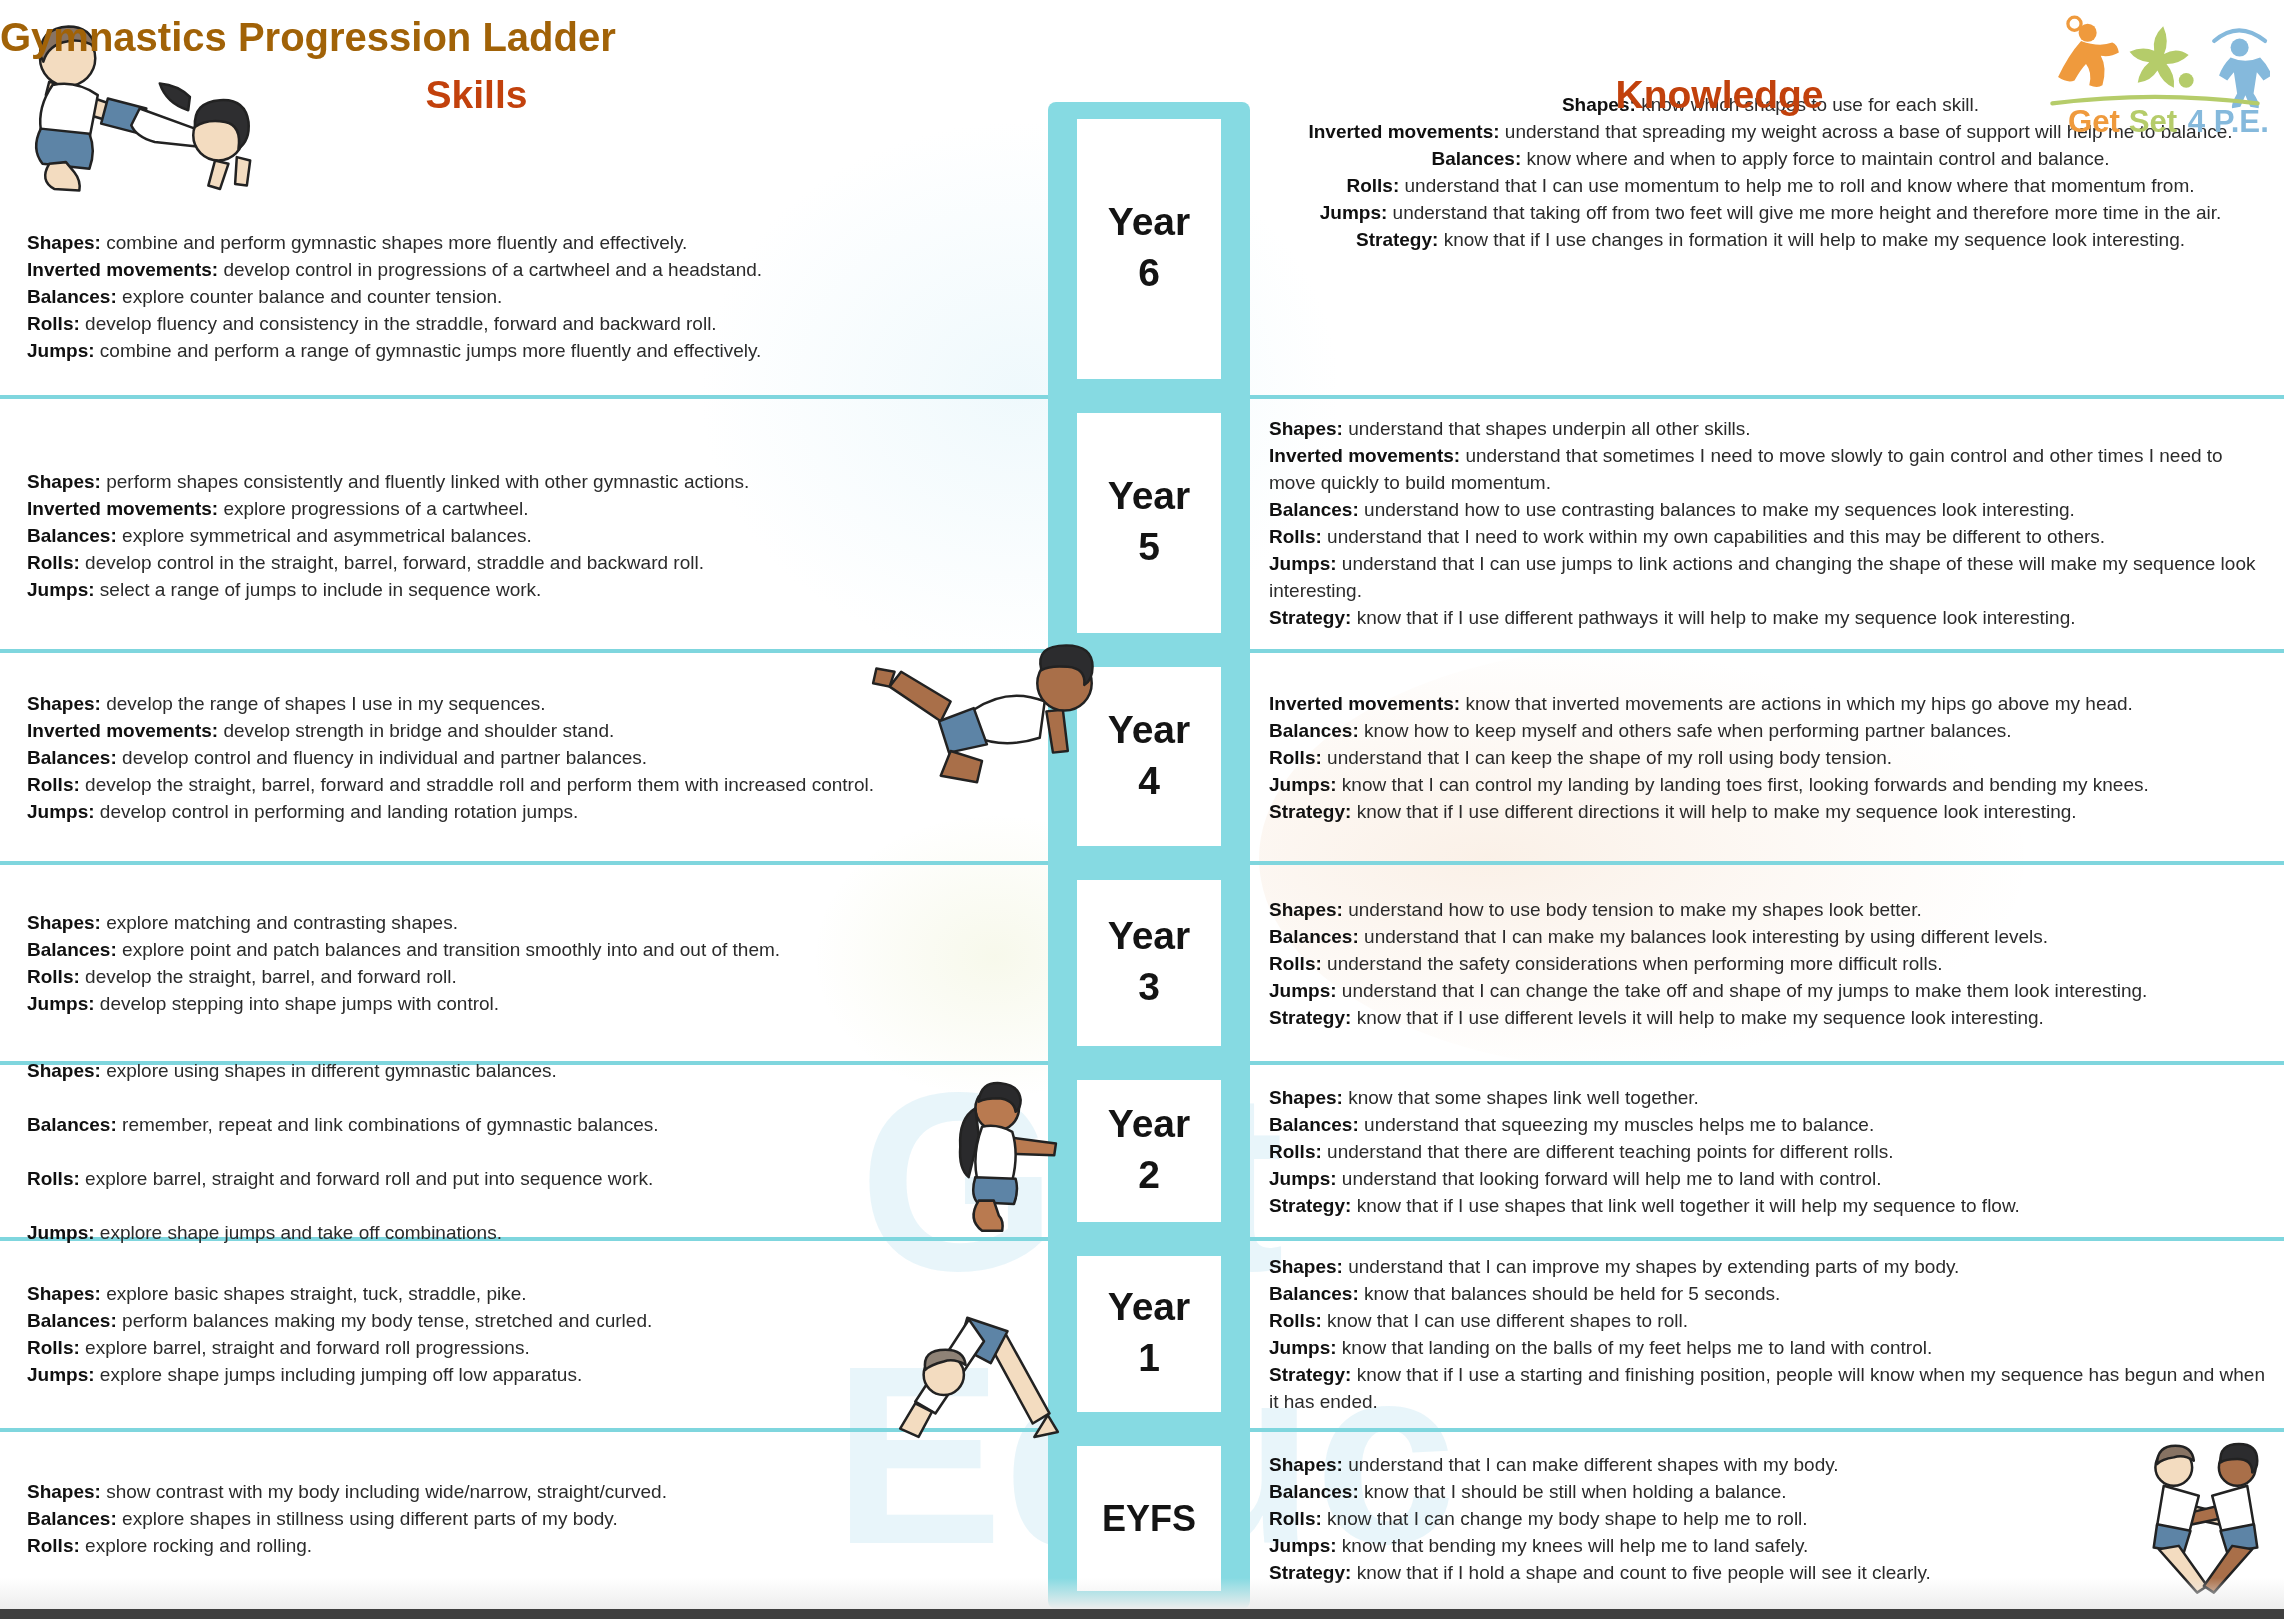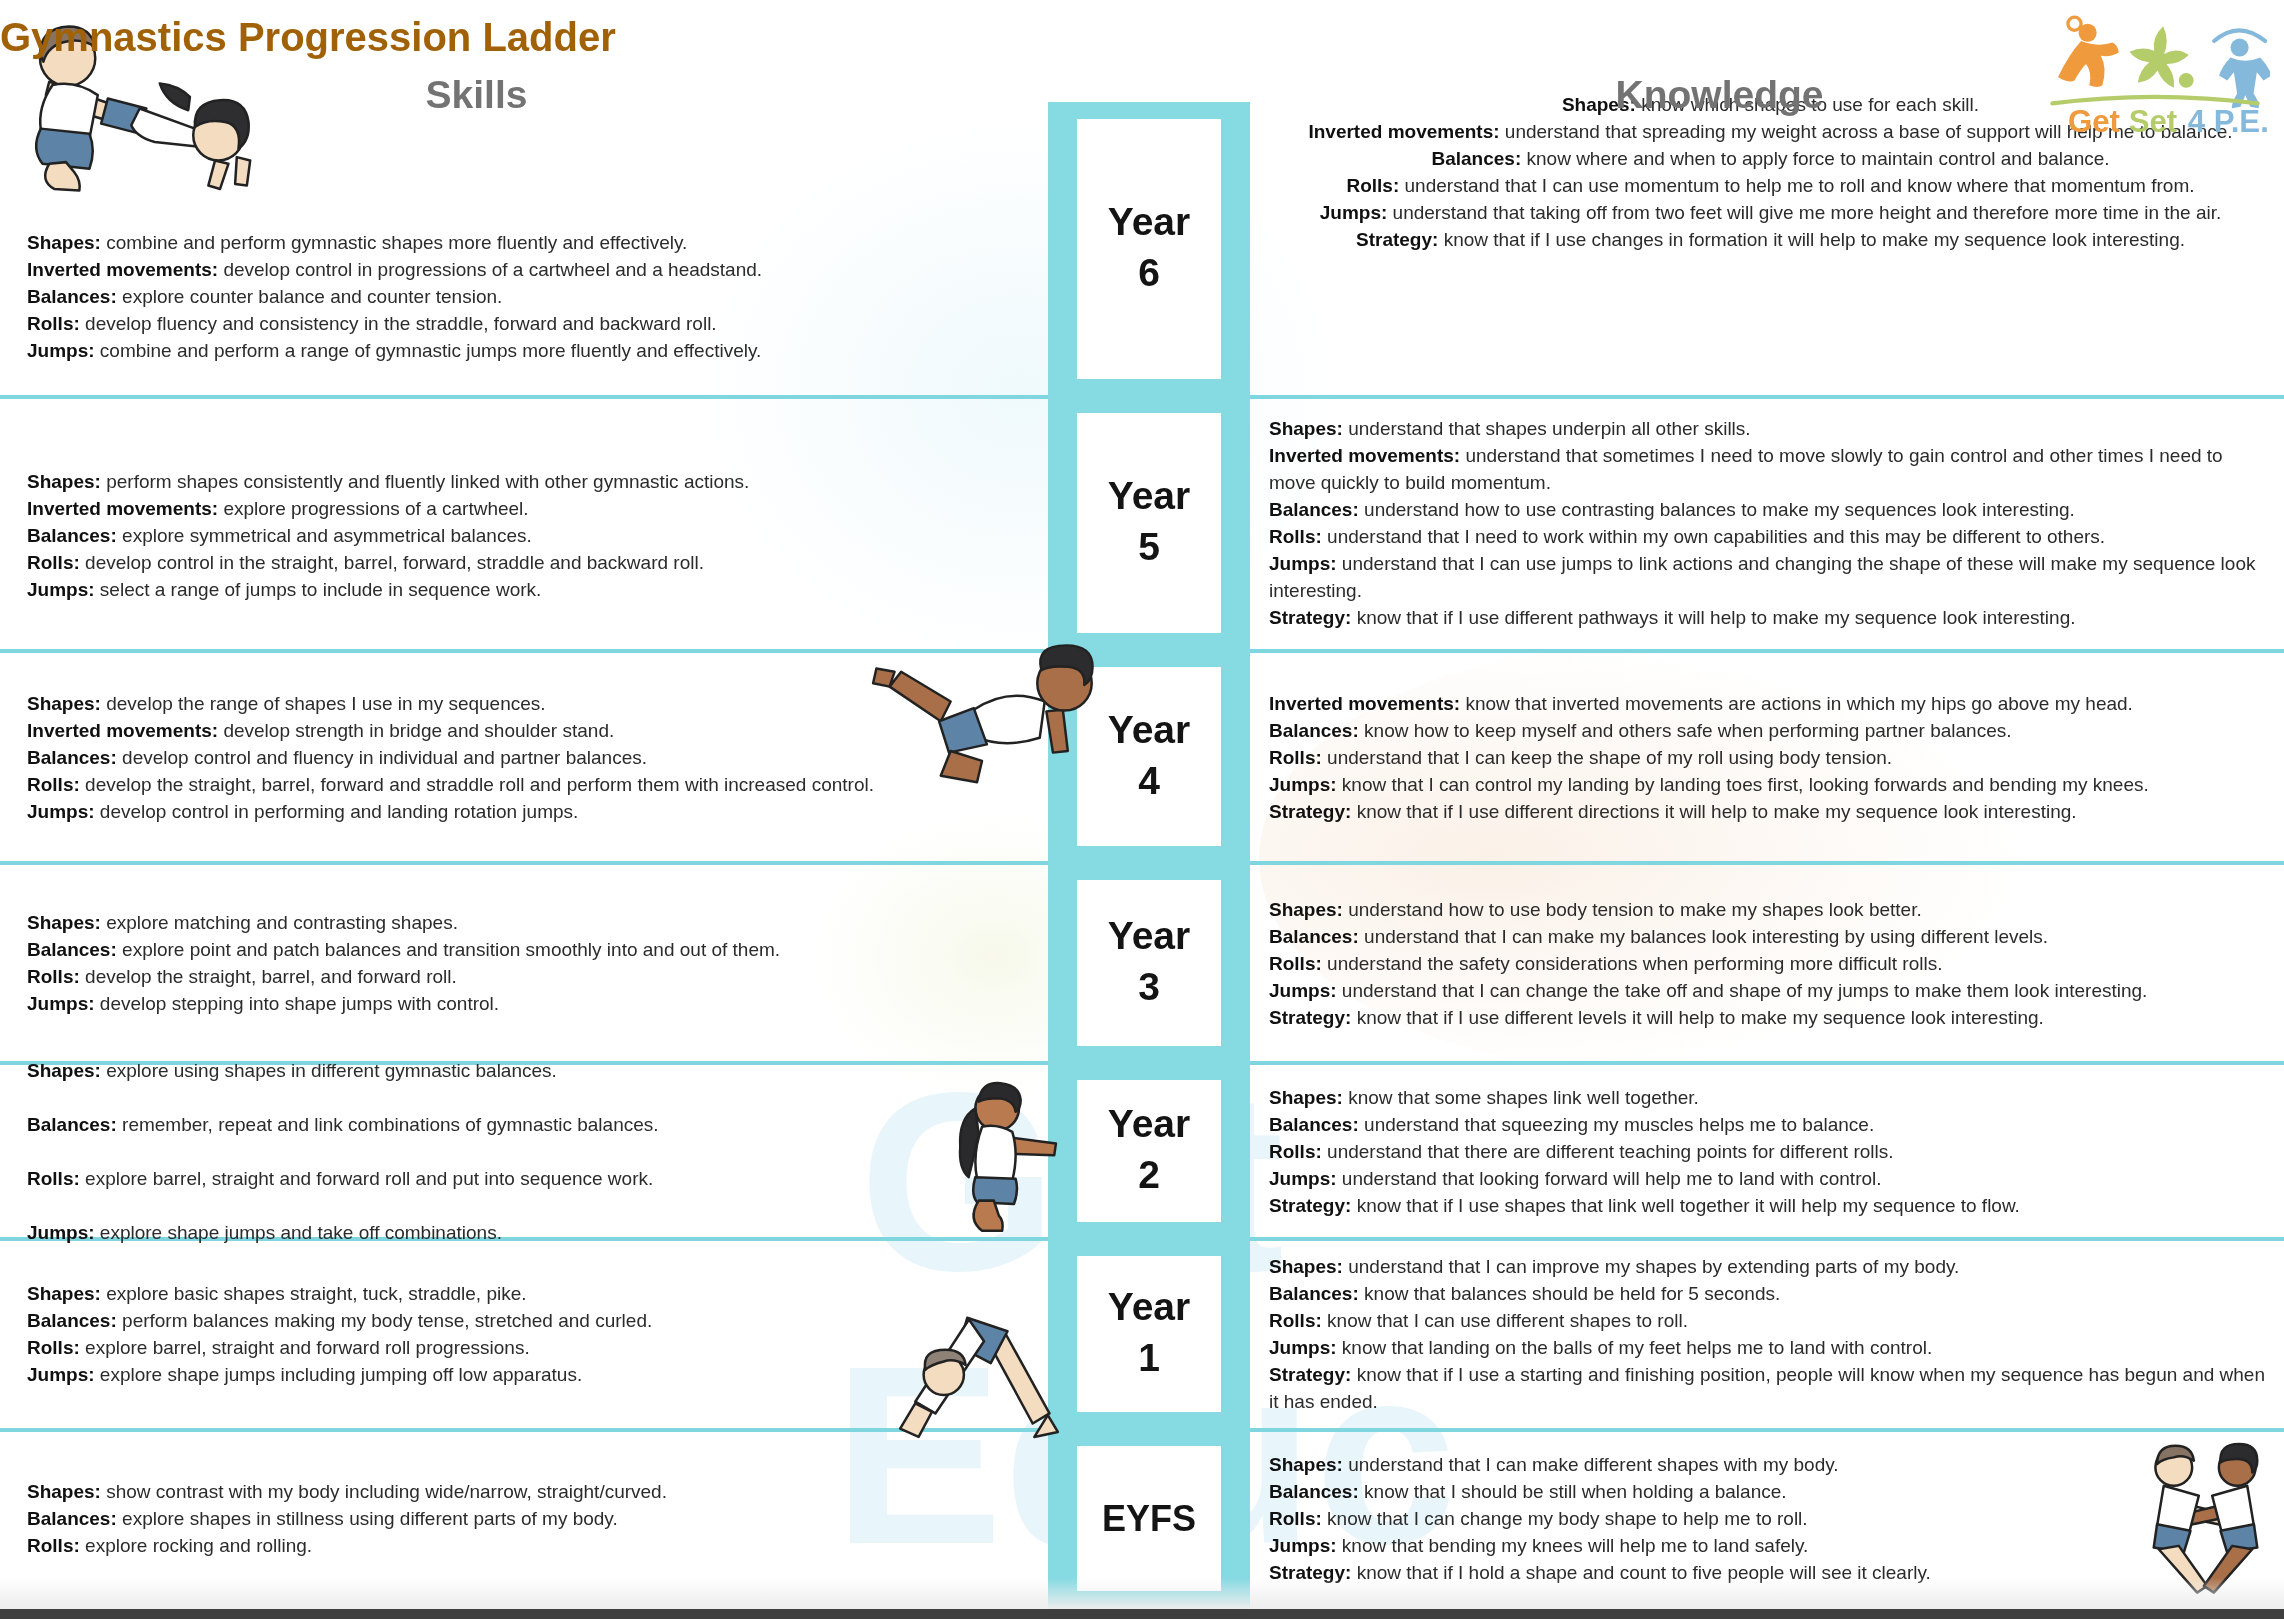--- a/index.html
+++ b/index.html
@@ -11,40 +11,40 @@
   .wm{position:absolute;z-index:0;pointer-events:none;}
   .wm-blob{border-radius:50%;}
   .wm-text{font-weight:bold;color:rgba(150,210,232,0.22);line-height:1;white-space:nowrap;}
   
   .page-title{
     position:absolute;top:15.3px;left:0;width:2284px;text-align:left;
     font-size:40px;font-weight:bold;color:#a16207;z-index:5;
   }
   .col-header{
     position:absolute;top:73px;width:357px;text-align:center;
-    font-size:39px;font-weight:bold;color:#737373;z-index:5;
+    font-size:39px;font-weight:bold;color:#c2410c;z-index:5;
   }
   #skillsHeader{left:298px;}
   #knowledgeHeader{left:1541px;}
   
   .cell{
     position:absolute;display:flex;flex-direction:column;justify-content:center;
     font-size:19px;line-height:27px;color:#2b2b2b;z-index:2;
   }
   .cell p{margin:0;}
   .cell b{color:#101010;}
   .skills-cell{left:27px;width:1003px;}
   .knowledge-cell{left:1269px;width:1003px;}
   .cell.top-align{justify-content:flex-start;padding-top:10.2px;text-align:center;}
   
   .sep{position:absolute;left:0;width:2284px;height:4.3px;background:#7fd6de;z-index:1;}
   
   .ladder{
     position:absolute;left:1048px;top:102px;width:202px;height:1507px;
-    background:#86dae2;z-index:3;
+    background:#86dae2;z-index:3;border-radius:8px;
   }
   .yearbox{
     position:absolute;left:29px;width:144px;background:#ffffff;
     display:flex;flex-direction:column;align-items:center;justify-content:center;
     font-weight:bold;color:#141414;text-align:center;
   }
   .yearbox .l1{font-size:39px;line-height:1.25;}
   .yearbox .l2{font-size:39px;line-height:1.35;}
   .yearbox.eyfs .l1{font-size:36px;}
   

